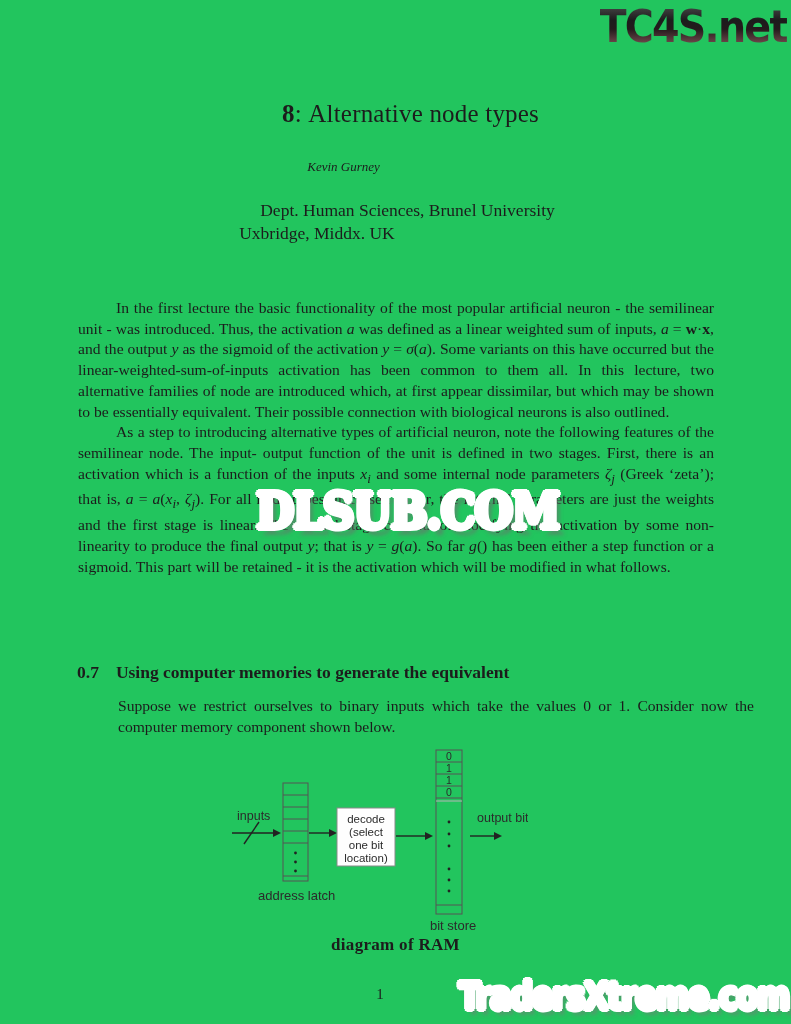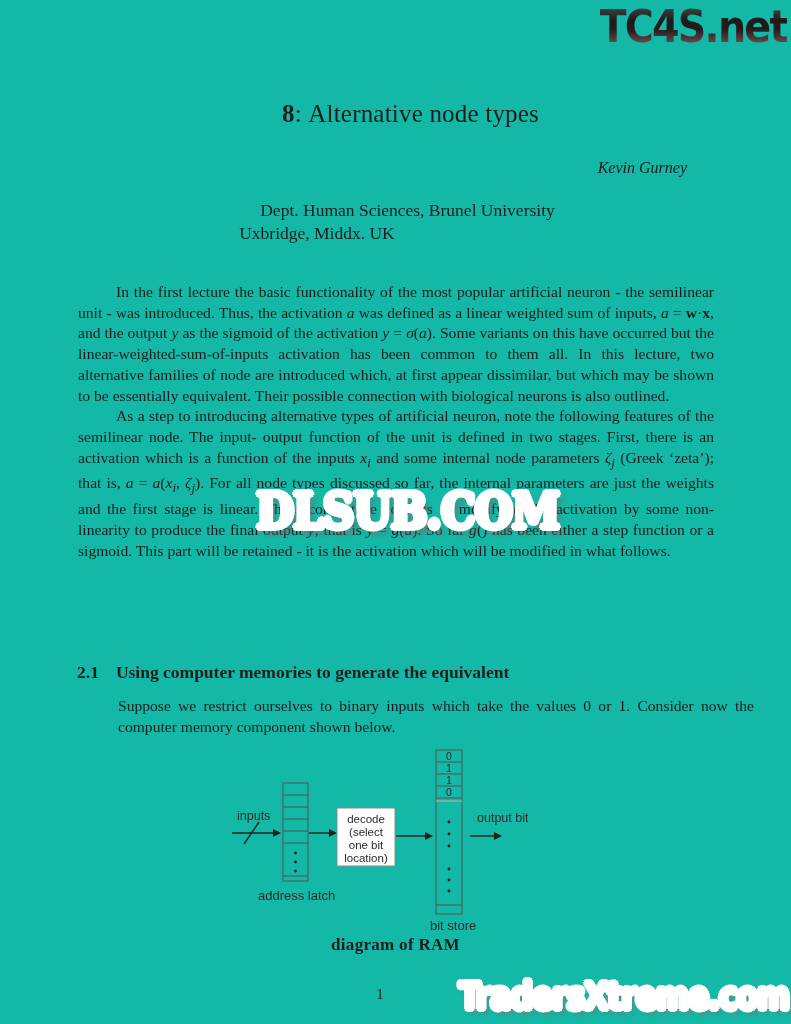--- a/index.html
+++ b/index.html
@@ -1,48 +1,48 @@
 <!DOCTYPE html>
 <html><head>
 <meta charset="utf-8">
 <style>
   html,body{margin:0;padding:0;background:#ffffff;}
   #page{
     position:relative;
     width:791px;height:1024px;
-    background:#14b8a6;
+    background:#22c55e;
     overflow:hidden;
     font-family:"Liberation Serif", serif;
     color:#1c1c1c;
   }
   
   .doc-title{
     position:absolute;top:100px;left:15px;width:791px;
     text-align:center;font-size:25px;letter-spacing:.2px;
   }
   .doc-title .num{font-weight:bold;}
   .doc-author{
     position:absolute;top:159px;left:0;width:687px;
-    text-align:right;font-style:italic;font-size:16px;
+    text-align:center;font-style:italic;font-size:13px;
   }
   .doc-affil1{
     position:absolute;top:200px;left:0;width:791px;
     text-align:center;font-size:17.5px;margin-left:12px;
   }
   .doc-affil2{
     position:absolute;top:223px;left:0;width:634px;
     text-align:center;font-size:17.5px;
   }
   
   .textblock{
     position:absolute;left:78px;width:636px;
     font-size:15.6px;line-height:20.7px;
     text-align:justify;
   }
-  #para-block{top:282px;}
+  #para-block{top:298px;}
   #para-block p{margin:0;text-indent:38px;}
   
   .sec1{
     position:absolute;left:77px;top:616px;
     font-size:21px;font-weight:bold;letter-spacing:.2px;
   }
   .sec1 .secnum{margin-right:24px;}
   .sec11{
     position:absolute;left:77px;top:662px;
     font-size:17.5px;font-weight:bold;
@@ -143,21 +143,21 @@
   <div class="doc-author">Kevin Gurney</div>
   <div class="doc-affil1">Dept. Human Sciences, Brunel University</div>
   <div class="doc-affil2">Uxbridge, Middx. UK</div>
 
   <div id="para-block" class="textblock">
     <p>In the first lecture the basic functionality of the most popular artificial neuron - the semilinear unit - was introduced. Thus, the activation <i>a</i> was defined as a linear weighted sum of inputs, <i>a</i> = <b>w</b>·<b>x</b>, and the output <i>y</i> as the sigmoid of the activation <i>y</i> = <i>σ</i>(<i>a</i>). Some variants on this have occurred but the linear-weighted-sum-of-inputs activation has been common to them all. In this lecture, two alternative families of node are introduced which, at first appear dissimilar, but which may be shown to be essentially equivalent. Their possible connection with biological neurons is also outlined.</p>
     <p>As a step to introducing alternative types of artificial neuron, note the following features of the semilinear node. The input- output function of the unit is defined in two stages. First, there is an activation which is a function of the inputs <i>x<sub>i</sub></i> and some internal node parameters <i>ζ<sub>j</sub></i> (Greek ‘zeta’); that is, <i>a</i> = <i>a</i>(<i>x<sub>i</sub></i>, <i>ζ<sub>j</sub></i>). For all node types discussed so far, the internal parameters are just the weights and the first stage is linear. The second stage consists of modifying the activation by some non-linearity to produce the final output <i>y</i>; that is <i>y</i> = <i>g</i>(<i>a</i>). So far <i>g</i>() has been either a step function or a sigmoid. This part will be retained - it is the activation which will be modified in what follows.</p>
   </div>
 
   <div class="sec11">
-    <span class="secnum">2.1</span><span>Using computer memories to generate the equivalent</span>
+    <span class="secnum">0.7</span><span>Using computer memories to generate the equivalent</span>
   </div>
   <div id="sec11-para" class="textblock">Suppose we restrict ourselves to binary inputs which take the values 0 or 1. Consider now the computer memory component shown below.</div>
 
   <svg id="ram-svg" width="300" height="200" viewBox="0 0 300 200">
 
     <text class="lbl" x="9" y="77">inputs</text>
     <line class="arrow" x1="4" y1="90" x2="45" y2="90"></line>
     <polygon class="head" points="45,86 45,94 53,90"></polygon>
     <line class="arrow" x1="16" y1="101" x2="31" y2="79"></line>
 

